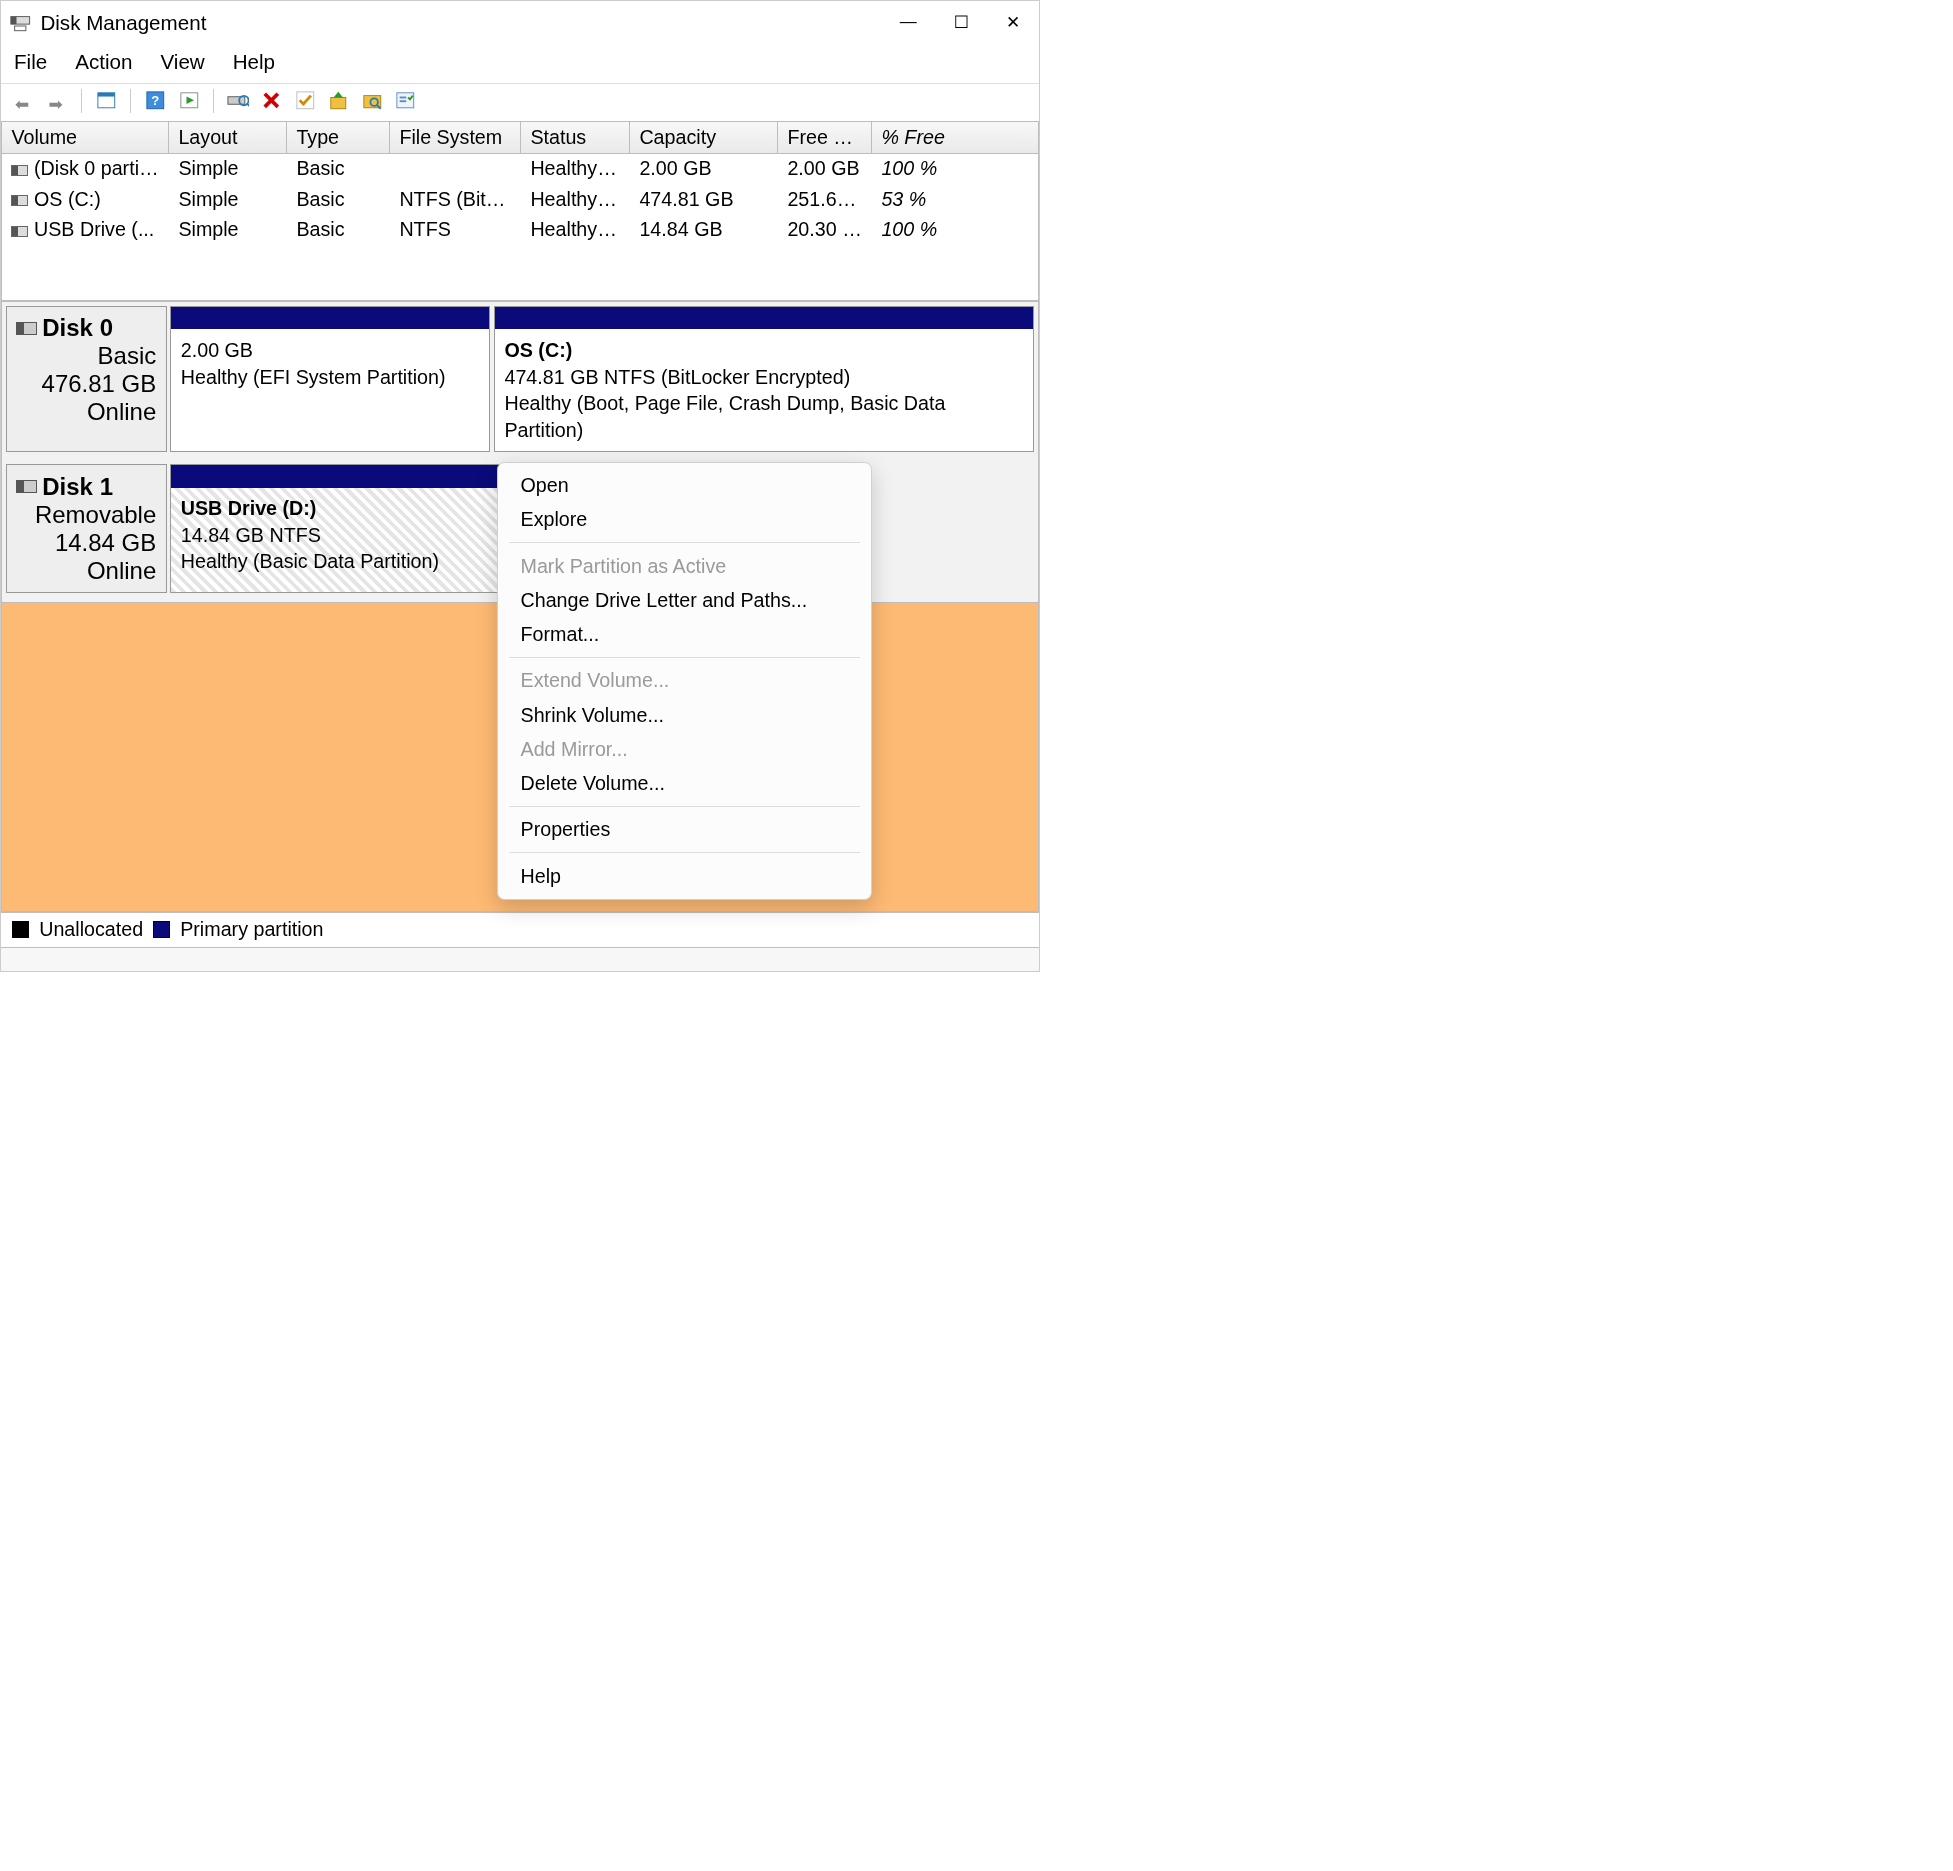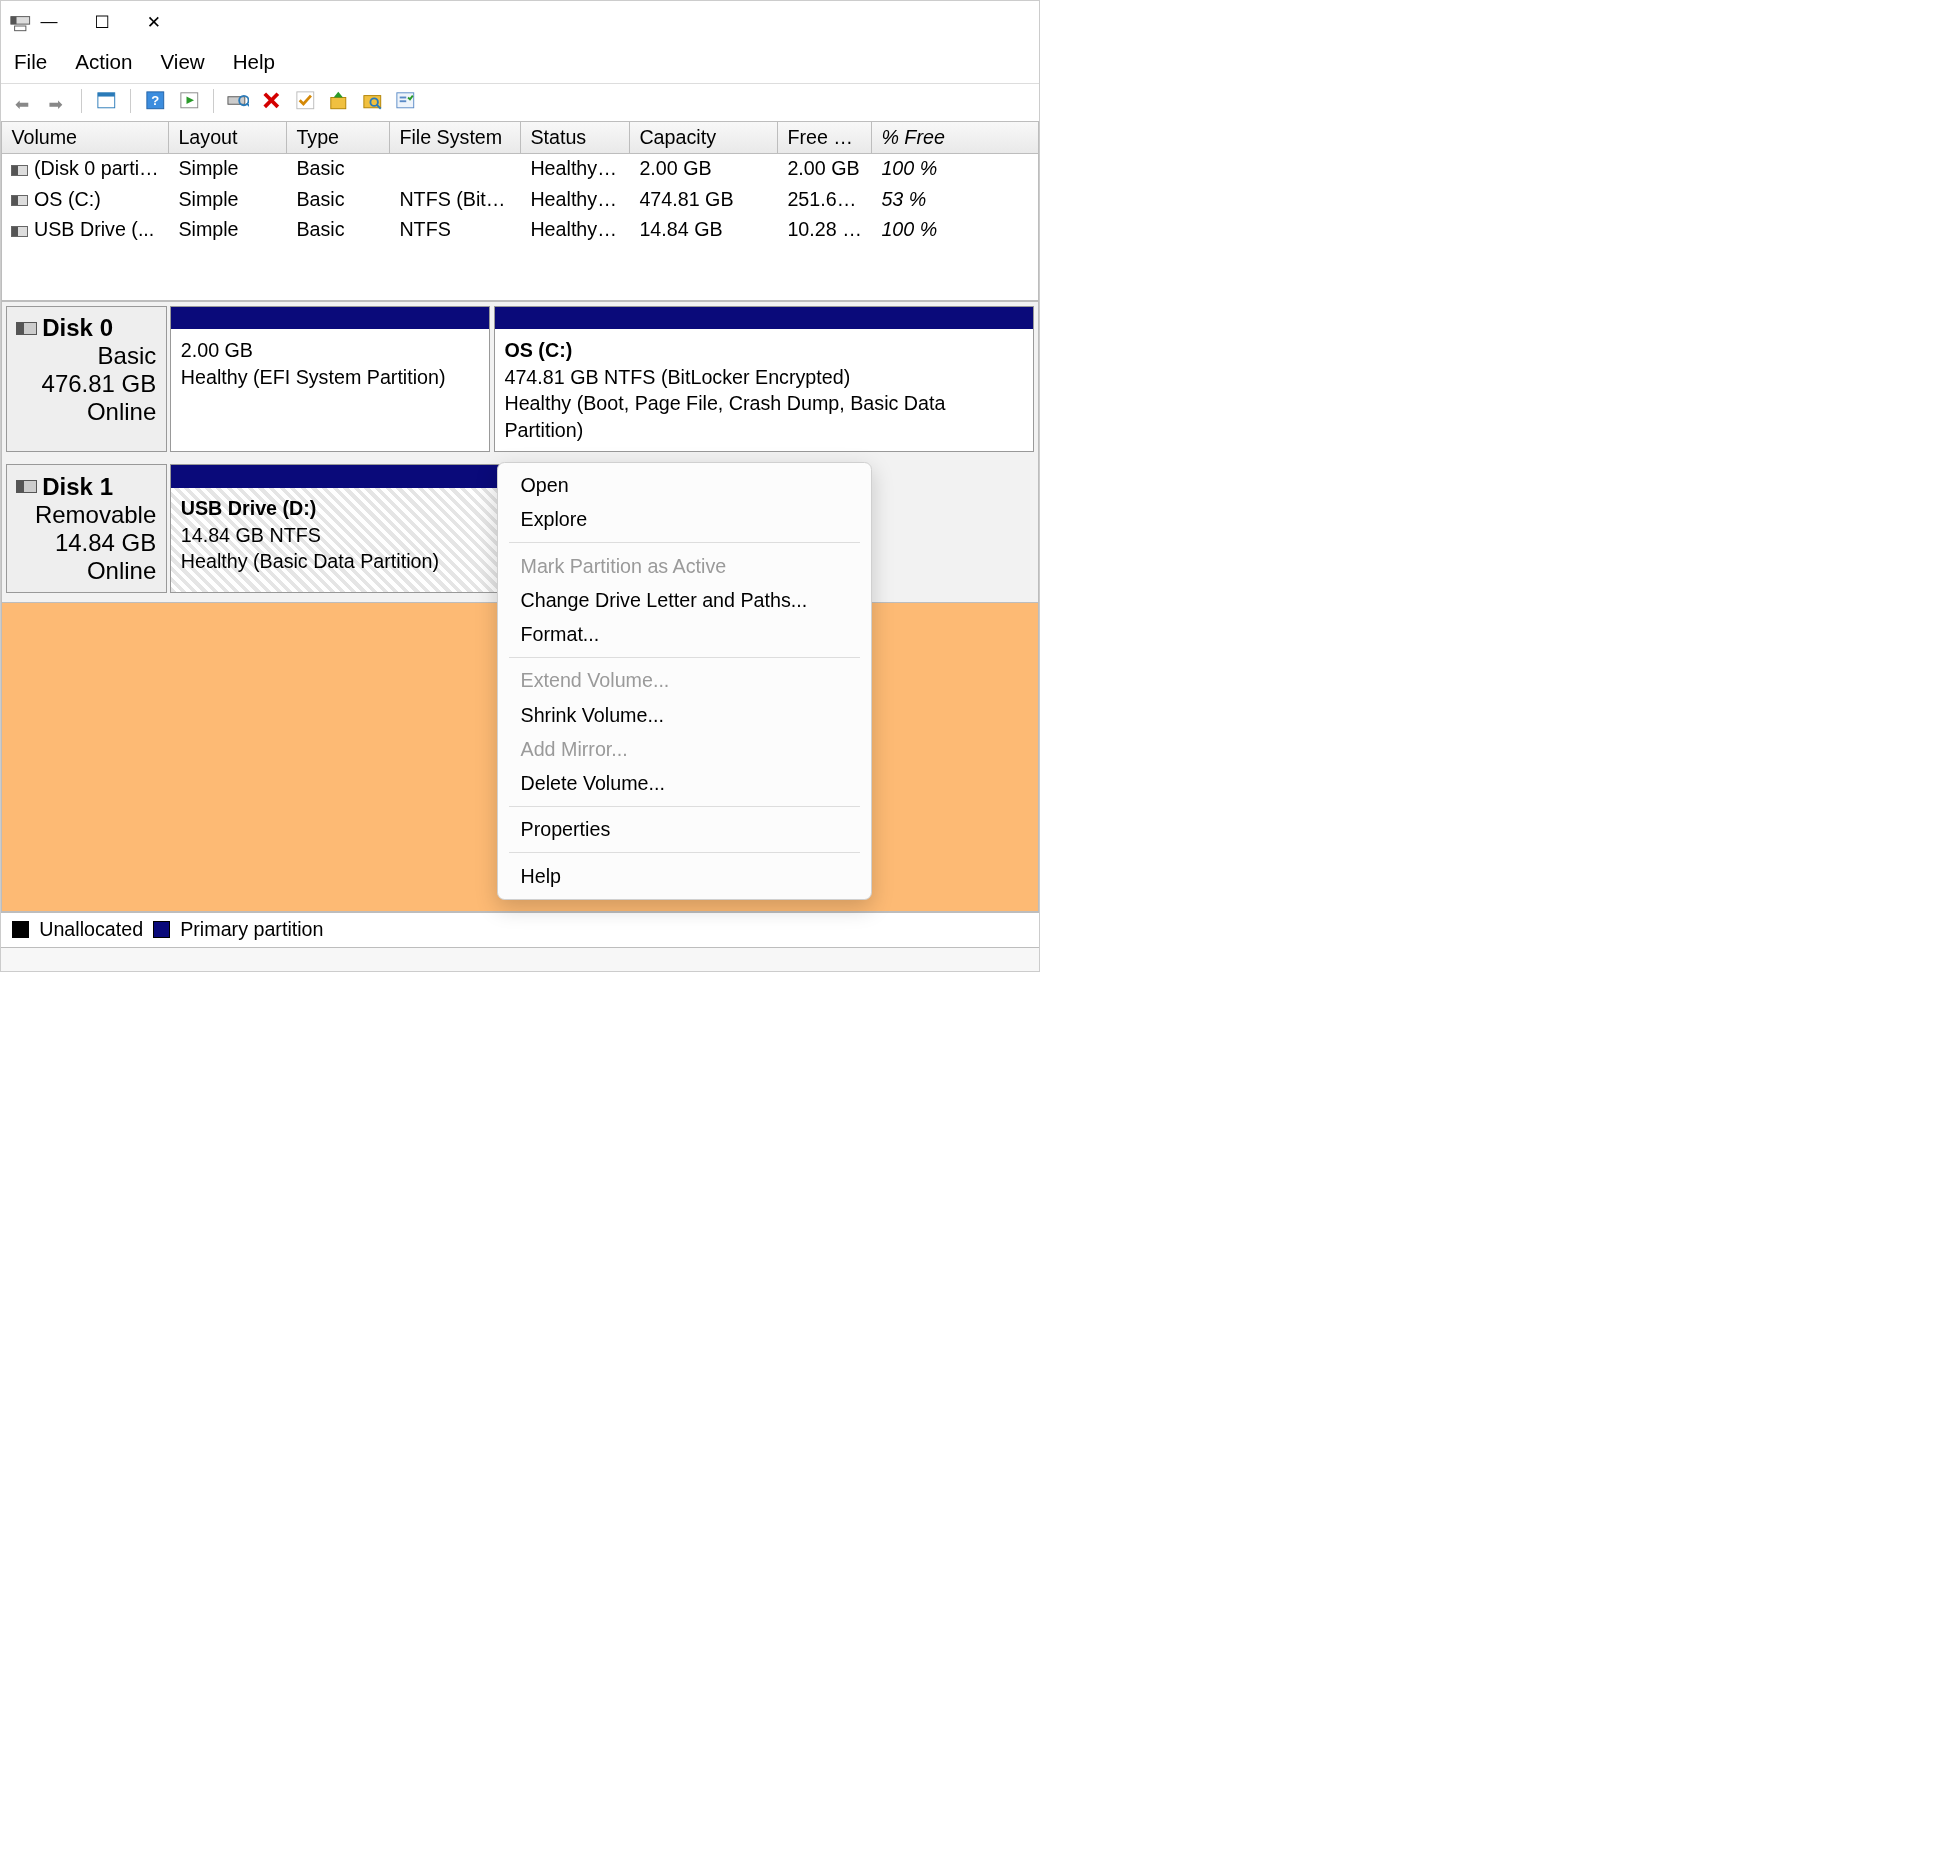--- a/index.html
+++ b/index.html
@@ -195,20 +195,21 @@
 <div class="window">
 
   <div class="titlebar">
     <span class="app-icon">
       <svg width="22.5" height="22.5" viewBox="0 0 24 24">
         <rect x="2" y="6" width="20" height="8" fill="#ddd" stroke="#555"></rect>
         <rect x="2" y="6" width="6" height="8" fill="#555"></rect>
         <rect x="6" y="16" width="12" height="5" fill="#fff" stroke="#555"></rect>
       </svg>
     </span>
+    <span class="title">Disk Management</span>
     <div class="win-controls">
       <span>―</span>
       <span>☐</span>
       <span>✕</span>
     </div>
   </div>
 
   <div class="menubar">
     <div>File</div>
     <div>Action</div>
@@ -318,21 +319,21 @@
       <div class="cell c-free">251.63 GB</div>
       <div class="cell c-pct">53 %</div>
     </div>
     <div class="list-row">
       <div class="cell c-volume"><span class="vol-icon"></span><span>USB Drive (...</span></div>
       <div class="cell c-layout">Simple</div>
       <div class="cell c-type">Basic</div>
       <div class="cell c-fs">NTFS</div>
       <div class="cell c-status">Healthy (B...</div>
       <div class="cell c-cap">14.84 GB</div>
-      <div class="cell c-free">10.28 GB</div>
+      <div class="cell c-free">20.30 GB</div>
       <div class="cell c-pct">100 %</div>
     </div>
     <div class="spacer-row"></div>
   </div>
 
   <div class="disk-panel">
 
     <div class="disk-row">
       <div class="disk-info">
         <div class="disk-title">

